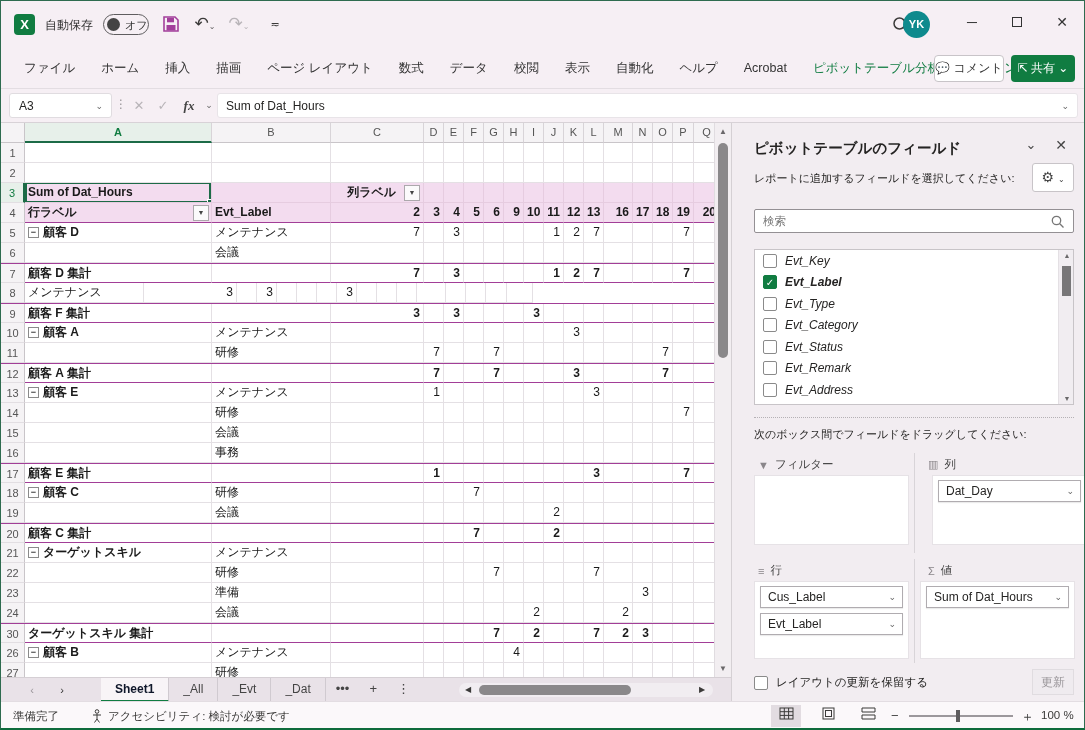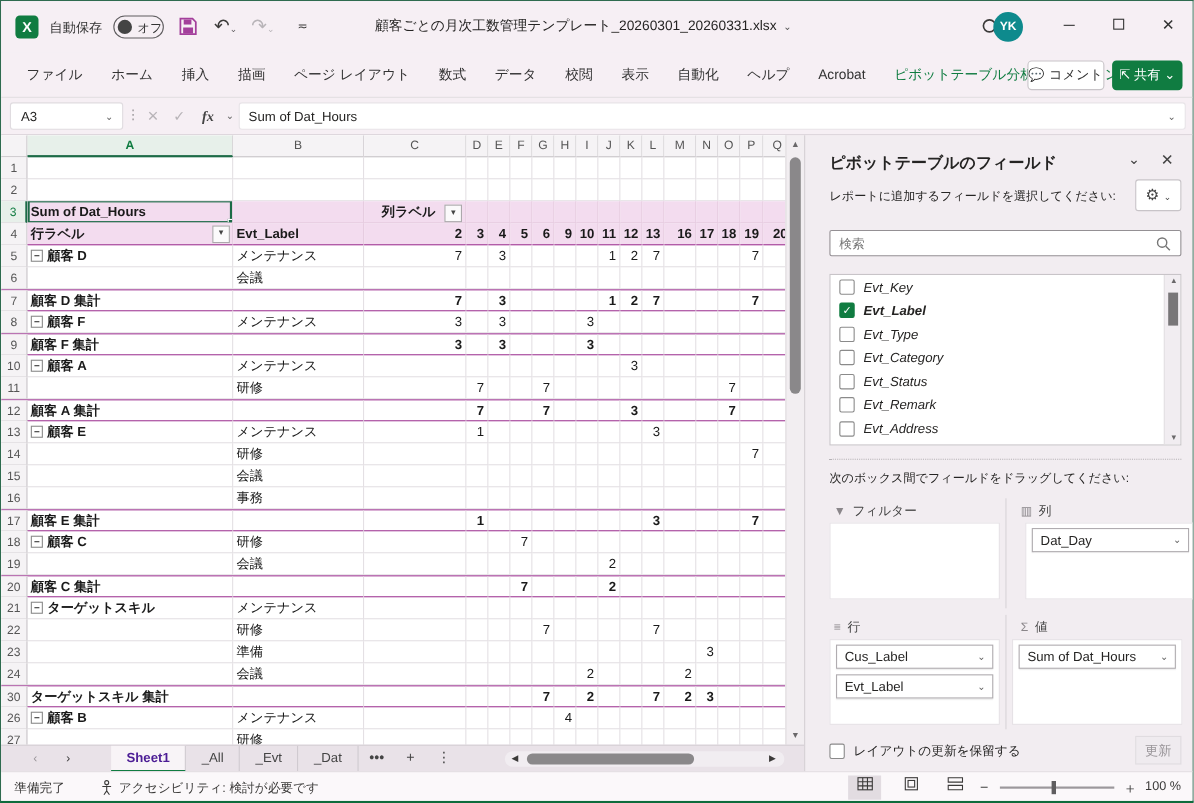--- a/index.html
+++ b/index.html
@@ -72,21 +72,21 @@
   
   #vscroll { left:713px; top:122px; width:17px; height:554px; background:#F2EEF1; border-left:1px solid #E0DCE0; }
   .sarrow { position:absolute; left:0; width:16px; text-align:center; font-size:8px; color:#6a686a; }
   #vthumb { position:absolute; left:3px; top:20px; width:10px; height:215px; background:#8A888A; border-radius:5px; }
 
   
   #sheetbar { left:0; top:676px; width:730px; height:24px; background:#E9E2E8; border-top:1px solid #D5CFD4; }
   .snav { top:2px; width:26px; height:20px; text-align:center; line-height:20px; font-size:11px; color:#333; }
   #stabs { position:absolute; left:100px; top:0; height:24px; display:flex; align-items:stretch; }
   .stab { padding:0 14px; font-size:12px; color:#444; line-height:22px; border-right:1px solid #D0CAD0; white-space:nowrap; }
-  .stab.active { background:#F8F4F7; color:#4c1d95; font-weight:bold; border-bottom:2px solid #107C41; }
+  .stab.active { background:#F8F4F7; color:#0f172a; font-weight:bold; border-bottom:2px solid #107C41; }
   .sbtn { font-size:13px; color:#444; line-height:22px; padding:0 10px; }
   #hscroll-track { left:458px; top:5px; width:254px; height:14px; background:#F1EDF1; border-radius:7px; }
   #hscroll-thumb { left:478px; top:7px; width:152px; height:10px; background:#8A888A; border-radius:5px; }
   .harrow { top:7px; font-size:8px; color:#3b3a39; }
 
   
   #statusbar { left:0; top:700px; width:1085px; height:28px; background:#FBF8FA; border-top:1px solid #E3DDE2; font-size:11.5px; color:#3b3a39; }
   #sb-ready { left:12px; top:7px; }
   #sb-acc { left:90px; top:7px; display:flex; align-items:flex-start; gap:5px; }
   .viewbtn { top:3px; width:30px; height:22px; text-align:center; line-height:22px; }
@@ -145,21 +145,20 @@
   <div id="save-btn" class="abs">
     <svg width="20" height="20" viewBox="0 0 20 20">
         <path d="M3 3h11l3 3v11H3z" fill="none" stroke="#A33F9B" stroke-width="1.6"></path>
         <rect x="6" y="3.8" width="7" height="4.5" fill="#A33F9B"></rect>
         <rect x="5.5" y="11" width="9" height="5.5" fill="#A33F9B"></rect>
       </svg>
   </div>
   <div class="abs qat" style="left:192px;">↶<span class="mini">⌄</span></div>
   <div class="abs qat disabled-glyph" style="left:226px;">↷<span class="mini disabled-glyph">⌄</span></div>
   <div class="abs qat" style="left:262px; font-size:11px;">≂</div>
-  <span id="doc-title" class="abs"><span>顧客ごとの月次工数管理テンプレート_20260301_20260331.xlsx</span><span class="mini">⌄</span></span>
   <div id="search-btn" class="abs">
     <svg width="24" height="24" viewBox="0 0 24 24">
         <circle cx="10.5" cy="10.5" r="5.5" fill="none" stroke="#3b3a39" stroke-width="1.5"></circle>
         <line x1="14.5" y1="14.5" x2="19" y2="19" stroke="#3b3a39" stroke-width="1.5"></line>
       </svg>
   </div>
   <div id="avatar" class="abs">YK</div>
   <div id="btn-min" class="abs winbtn">─</div>
   <div id="btn-max" class="abs winbtn"><span class="sq"></span></div>
   <div id="btn-close" class="abs winbtn">✕</div>
@@ -354,21 +353,20 @@
       <div class="c num" style="width: 20px;">2</div>
       <div class="c num" style="width: 20px;">7</div>
       <div class="c num" style="width: 29px;"></div>
       <div class="c num" style="width: 20px;"></div>
       <div class="c num" style="width: 20px;"></div>
       <div class="c num" style="width: 21px;">7</div>
       <div class="c num" style="width: 26px;"></div>
     </div>
     <div class="grow">
       <div class="rn" style="width: 24px;">8</div>
-      <div class="c boldc" style="width: 187px;"><span class="expbox">−</span>顧客 F</div>
       <div class="c" style="width: 119px;">メンテナンス</div>
       <div class="c num" style="width: 93px;">3</div>
       <div class="c num" style="width: 20px;"></div>
       <div class="c num" style="width: 20px;">3</div>
       <div class="c num" style="width: 20px;"></div>
       <div class="c num" style="width: 20px;"></div>
       <div class="c num" style="width: 20px;"></div>
       <div class="c num" style="width: 20px;">3</div>
       <div class="c num" style="width: 20px;"></div>
       <div class="c num" style="width: 20px;"></div>

